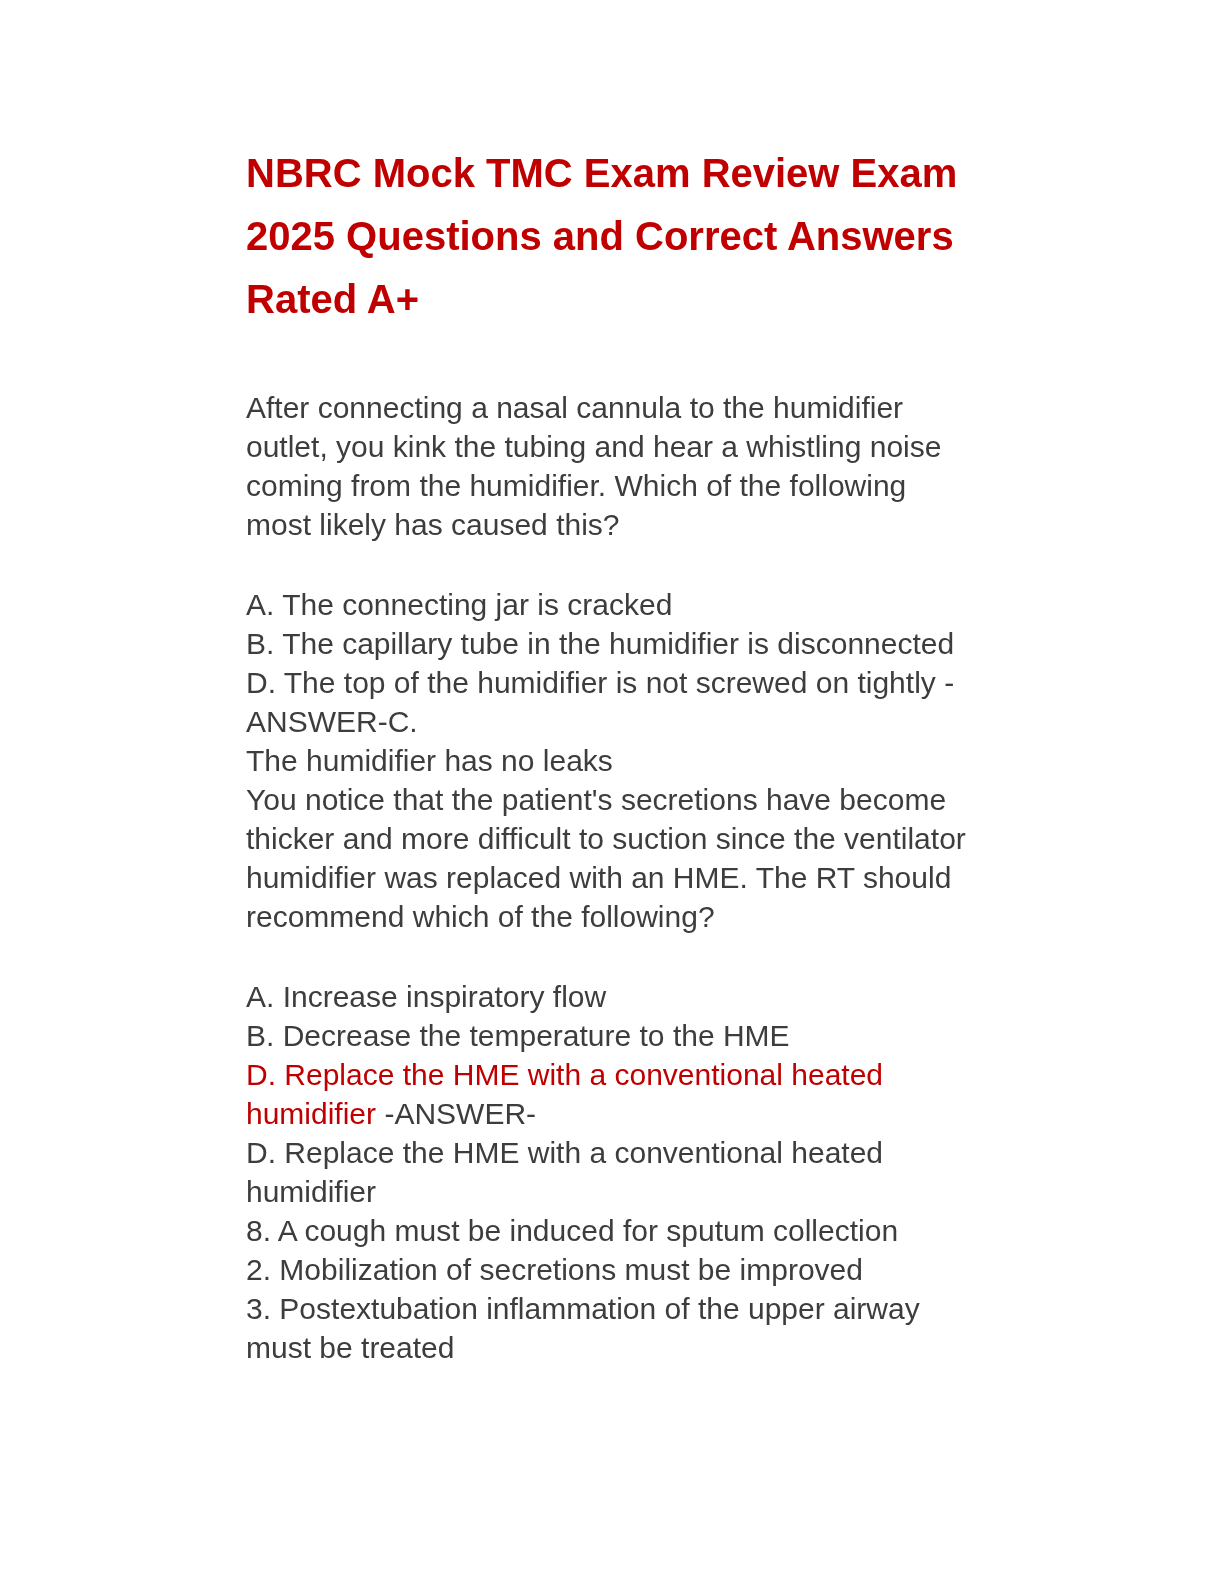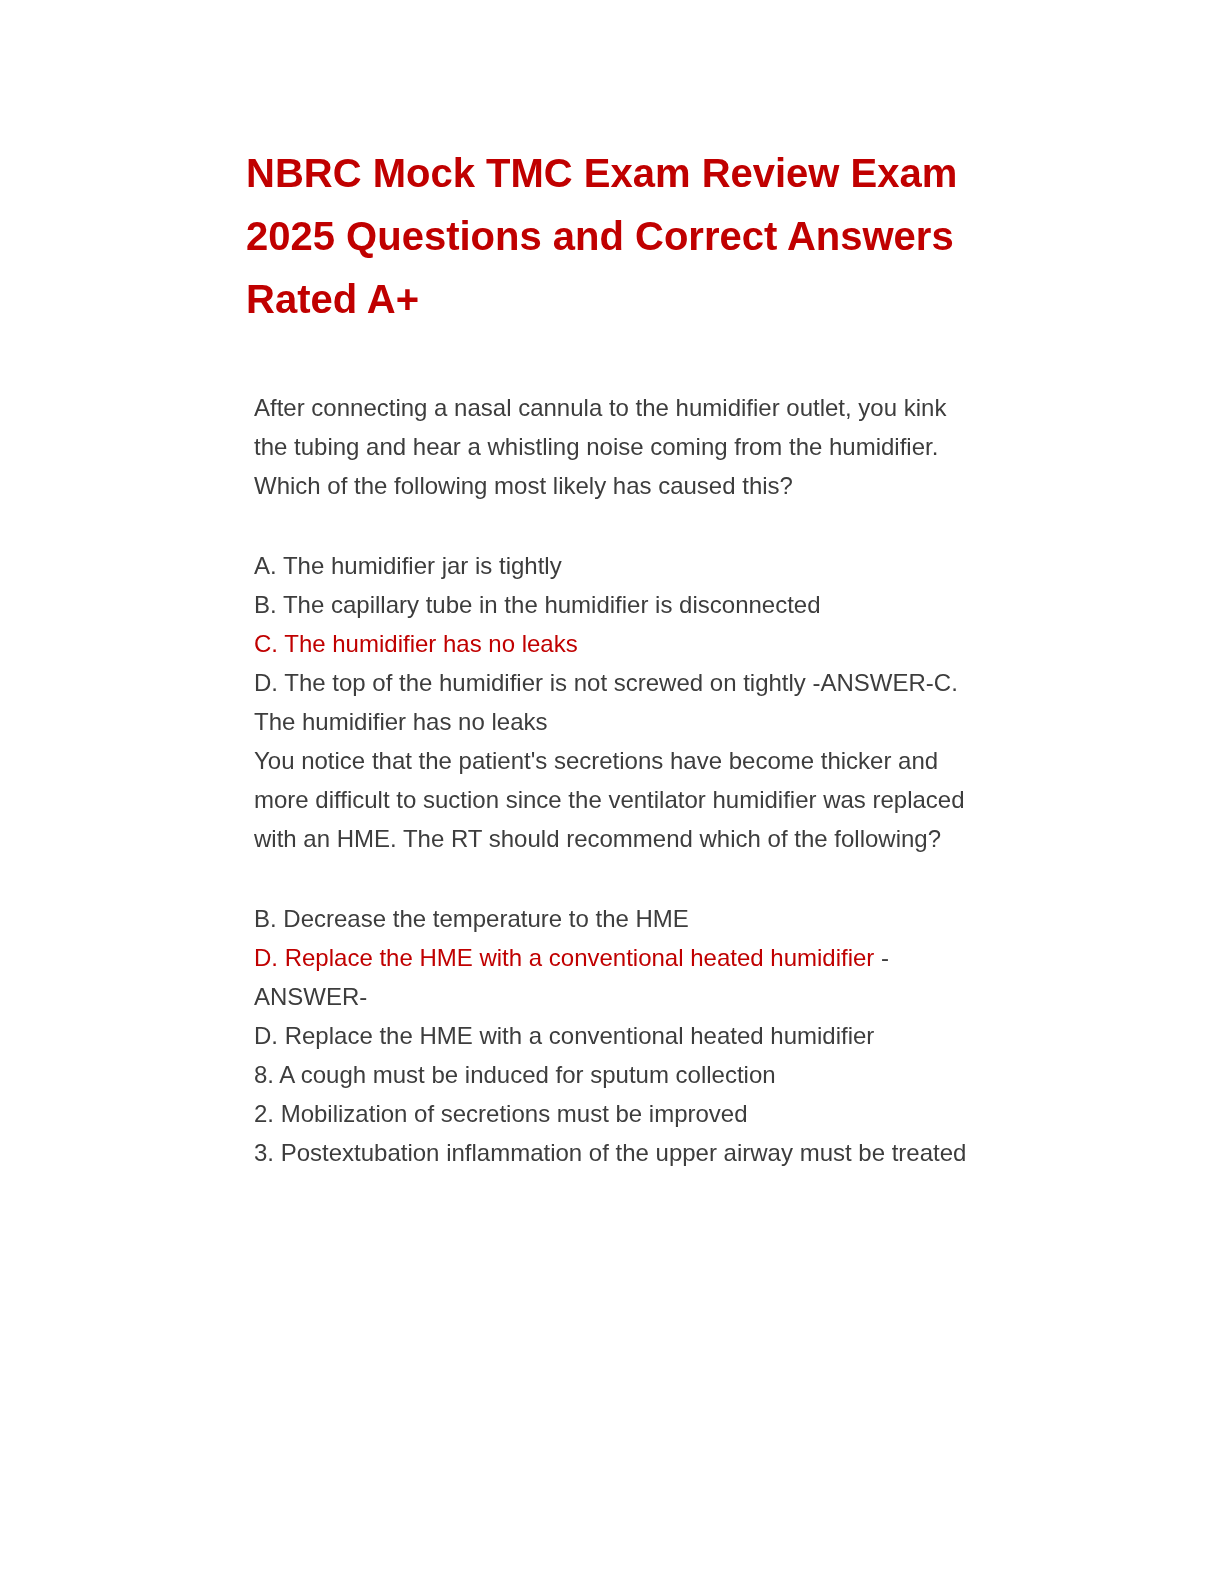--- a/index.html
+++ b/index.html
@@ -20,51 +20,50 @@
     line-height: 1.57;
     font-weight: bold;
     color: var(--accent-red, #C00000);
     margin-bottom: 58px;
   }
 
   .para { margin-bottom: 41px; }
   .para:last-child { margin-bottom: 0; }
 
   .stem, .line {
-    font-size: 24px;
+    font-size: 30px;
     line-height: 39px;
     color: var(--body-text, #3d3d3d);
-    margin-left: 8px;
   }
 
   .red { color: var(--accent-red, #C00000); }
 </style>
 </head>
 <body>
 
 <div class="page">
 
   <h1 class="doc-title">NBRC Mock TMC Exam Review Exam 2025 Questions and Correct Answers Rated A+</h1>
 
   <section>
     <p class="para stem">After connecting a nasal cannula to the humidifier outlet, you kink the tubing and hear a whistling noise coming from the humidifier. Which of the following most likely has caused this?</p>
 
     <div class="para">
-      <p class="line">A. The humidifier jar is tightly</p>
+      <p class="line">A. The connecting jar is cracked</p>
       <p class="line">B. The capillary tube in the humidifier is disconnected</p>
-      <p class="line red">C. The humidifier has no leaks</p>
       <p class="line">D. The top of the humidifier is not screwed on tightly -ANSWER-C.</p>
       <p class="line">The humidifier has no leaks</p>
     </div>
   </section>
 
   <section>
     <p class="para stem">You notice that the patient's secretions have become thicker and more difficult to suction since the ventilator humidifier was replaced with an HME. The RT should recommend which of the following?</p>
 
     <div class="para">
+      <p class="line">A. Increase inspiratory flow</p>
       <p class="line">B. Decrease the temperature to the HME</p>
       <p class="line"><span class="red">D. Replace the HME with a conventional heated humidifier</span><span> -ANSWER-</span></p>
       <p class="line">D. Replace the HME with a conventional heated humidifier</p>
     </div>
   </section>
 
   <section>
 
     <div class="para">
       <p class="line">8. A cough must be induced for sputum collection</p>

